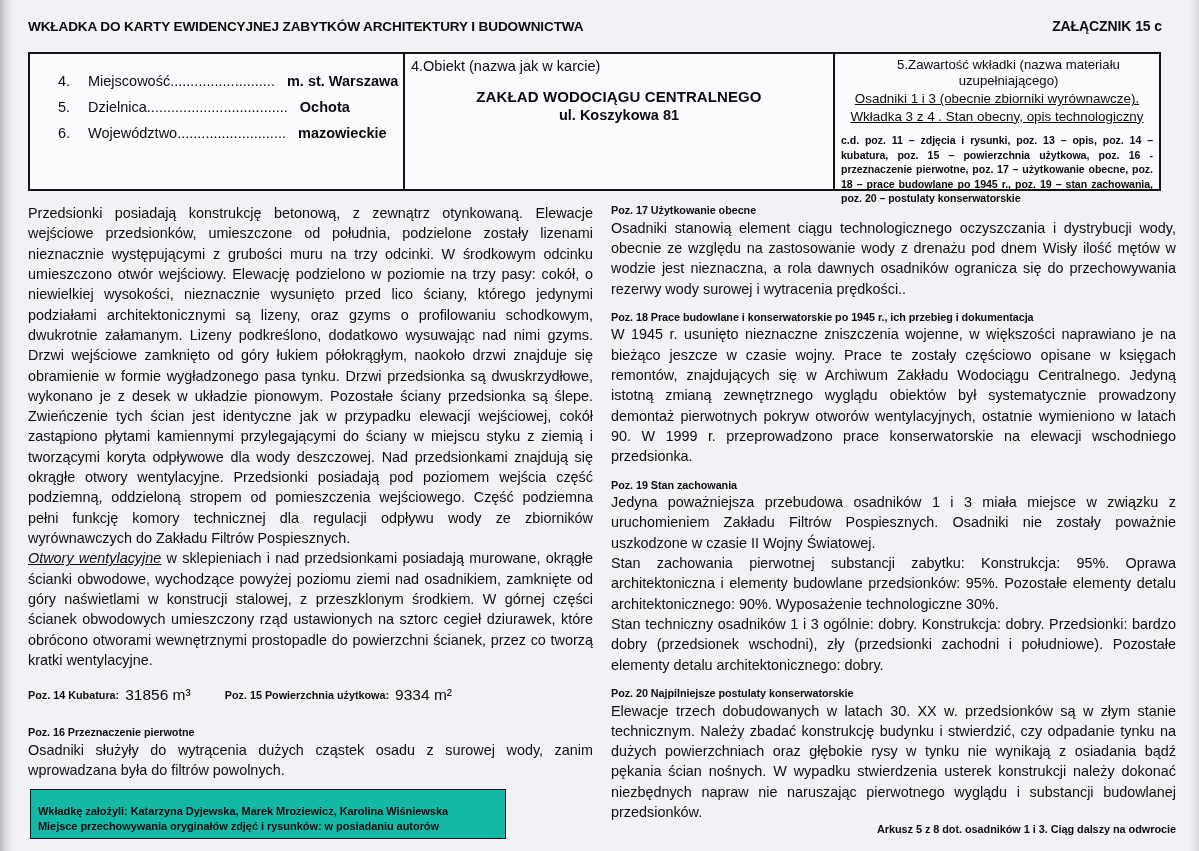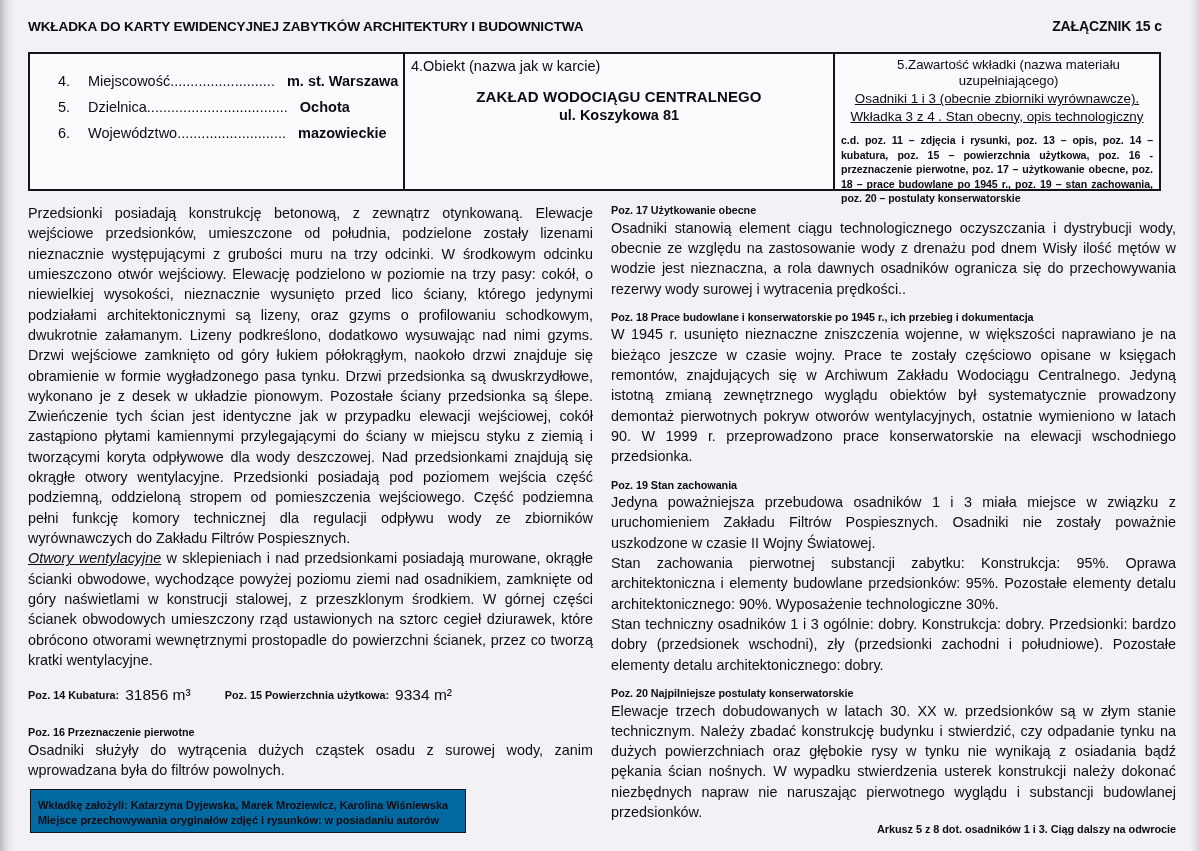--- a/index.html
+++ b/index.html
@@ -180,25 +180,25 @@
   .measure-row .big {
     font-size: 15.5px;
     font-weight: normal;
   }
   .measure-gap { width: 22px; }
 
   .authors-box {
     position: absolute;
     left: 30px;
     top: 789px;
-    width: 436px;
+    width: 476px;
     border: 1.6px solid #14141a;
     box-sizing: border-box;
-    padding: 8px 6px 4px 7px;
-    background: #0369a1;
+    padding: 14px 6px 4px 7px;
+    background: #14b8a6;
   }
   .authors-line {
     font-size: 11px;
     font-weight: bold;
     line-height: 1.38;
     letter-spacing: -0.05px;
   }
 
   .sheet-note {
     font-size: 10.9px;

